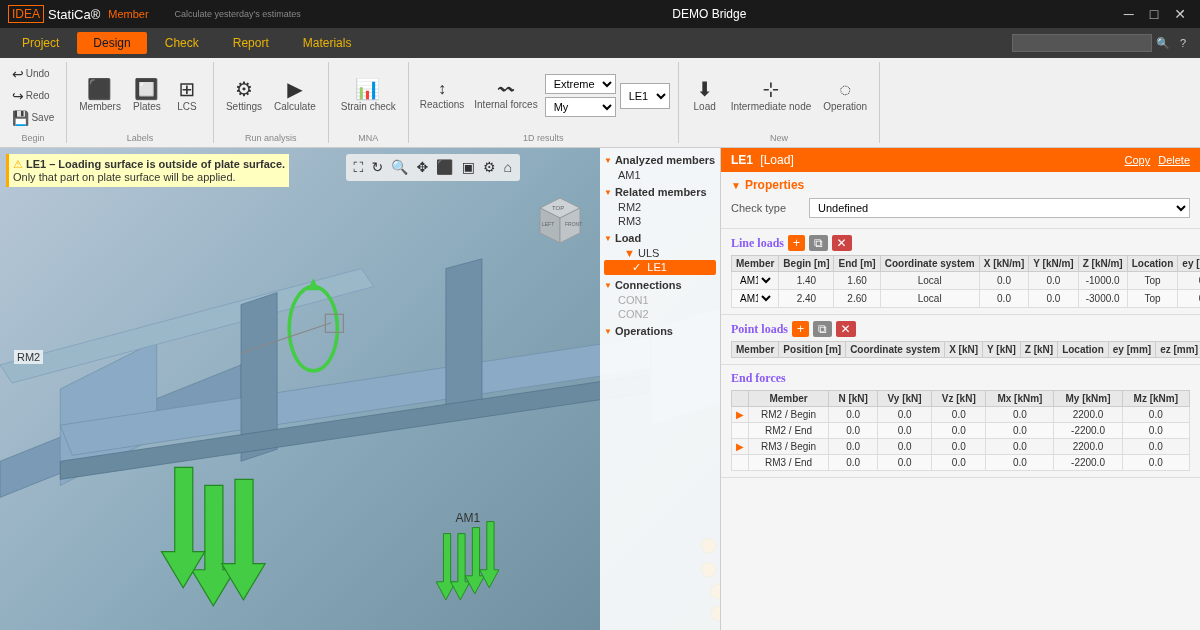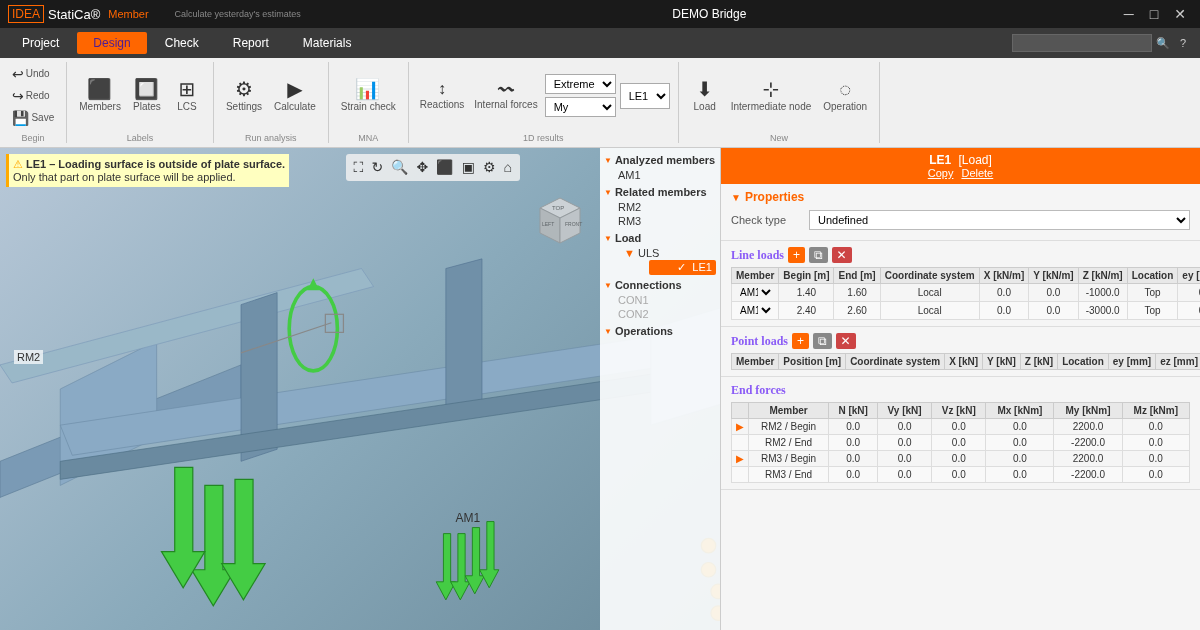--- a/index.html
+++ b/index.html
@@ -11,22 +11,22 @@
     #titlebar .logo .idea { color: #ff6600; font-size: 12px; border: 1px solid #ff6600; padding: 1px 3px; }
     #titlebar .logo .statica { color: white; }
     #titlebar .logo .member { color: #ff6600; font-size: 11px; margin-left: 4px; }
     #titlebar .logo .tagline { color: #888; font-size: 9px; margin-left: 22px; }
     #titlebar .app-title { color: white; font-size: 12px; }
     #titlebar .win-controls { display: flex; gap: 4px; }
     #titlebar .win-controls span { color: #ccc; font-size: 14px; cursor: pointer; padding: 2px 6px; }
 
     
     #navbar { background: #3a3a3a; display: flex; align-items: center; height: 30px; padding: 0 6px; gap: 2px; }
-    .nav-tab { color: #ffffff; padding: 4px 16px; cursor: pointer; font-size: 12px; border-radius: 2px; }
-    .nav-tab.active { background: #ff6600; color: #4c1d95; }
+    .nav-tab { color: #eab308; padding: 4px 16px; cursor: pointer; font-size: 12px; border-radius: 2px; }
+    .nav-tab.active { background: #ff6600; color: #0f172a; }
     #navbar .search-area { margin-left: auto; display: flex; align-items: center; }
     #navbar input { background: #555; border: 1px solid #666; color: white; padding: 2px 6px; font-size: 11px; width: 140px; }
     #navbar .help-btn { color: #ccc; padding: 4px 8px; cursor: pointer; }
 
     
     #toolbar { background: #f0f0f0; display: flex; align-items: stretch; height: 90px; border-bottom: 1px solid #ccc; padding: 4px 0; }
     .toolbar-group { display: flex; flex-direction: column; align-items: center; padding: 0 8px; border-right: 1px solid #ccc; min-width: 60px; }
     .toolbar-group-label { font-size: 9px; color: #888; margin-top: auto; padding-top: 4px; }
     .toolbar-items { display: flex; gap: 4px; align-items: center; flex: 1; }
     .tb-btn { display: flex; flex-direction: column; align-items: center; cursor: pointer; padding: 4px; border-radius: 3px; min-width: 36px; }
@@ -56,21 +56,21 @@
     #sidebar-tree { position: absolute; right: 0; top: 0; bottom: 0; width: 120px; background: rgba(255,255,255,0.9); font-size: 11px; padding: 4px; overflow-y: auto; }
     .tree-section { margin-bottom: 2px; }
     .tree-section-header { display: flex; align-items: center; gap: 3px; cursor: pointer; font-weight: bold; color: #333; padding: 2px 0; }
     .tree-section-header .arrow { font-size: 8px; color: #ff6600; }
     .tree-item { padding: 1px 0 1px 14px; cursor: pointer; color: #333; }
     .tree-item.active { background: #ff6600; color: white; border-radius: 2px; padding-left: 14px; }
     .tree-item .check { color: white; margin-right: 3px; }
 
     
     #right-panel { width: 480px; background: #f5f5f5; display: flex; flex-direction: column; border-left: 1px solid #ccc; overflow-y: auto; }
-    #rp-header { background: #ff6600; color: white; display: flex; align-items: center; justify-content: space-between; padding: 5px 10px; flex-direction: column; }
+    #rp-header { background: #ff6600; color: white; display: flex; align-items: center; justify-content: space-between; padding: 5px 10px; }
     #rp-header .title { font-weight: bold; font-size: 12px; }
     #rp-header .actions { display: flex; gap: 8px; }
     #rp-header .actions span { cursor: pointer; font-size: 11px; text-decoration: underline; }
 
     .rp-section { padding: 6px 10px; border-bottom: 1px solid #ddd; }
     .rp-section-title { display: flex; align-items: center; gap: 4px; font-weight: bold; color: #ff6600; margin-bottom: 6px; font-size: 12px; }
     .rp-section-title .arrow { font-size: 10px; }
 
     .prop-row { display: flex; align-items: center; gap: 8px; margin-bottom: 4px; }
     .prop-label { font-size: 11px; color: #555; min-width: 70px; }
@@ -333,21 +333,21 @@
       </div>
       <div class="tree-section">
         <div class="tree-section-header">
           <span class="arrow">▼</span>
           <span>Load</span>
         </div>
         <div class="tree-item" style="padding-left:20px;">
           <span style="color:#ff6600;">▼</span>
           <span>ULS</span>
         </div>
-        <div class="tree-item active" style="padding-left:28px;margin-left:45px;">
+        <div class="tree-item active" style="padding-left:28px;">
           <span class="check">✓</span>
           <span>LE1</span>
         </div>
       </div>
       <div class="tree-section">
         <div class="tree-section-header">
           <span class="arrow">▼</span>
           <span>Connections</span>
         </div>
         <div class="tree-item" style="color:#aaa;">CON1</div>

